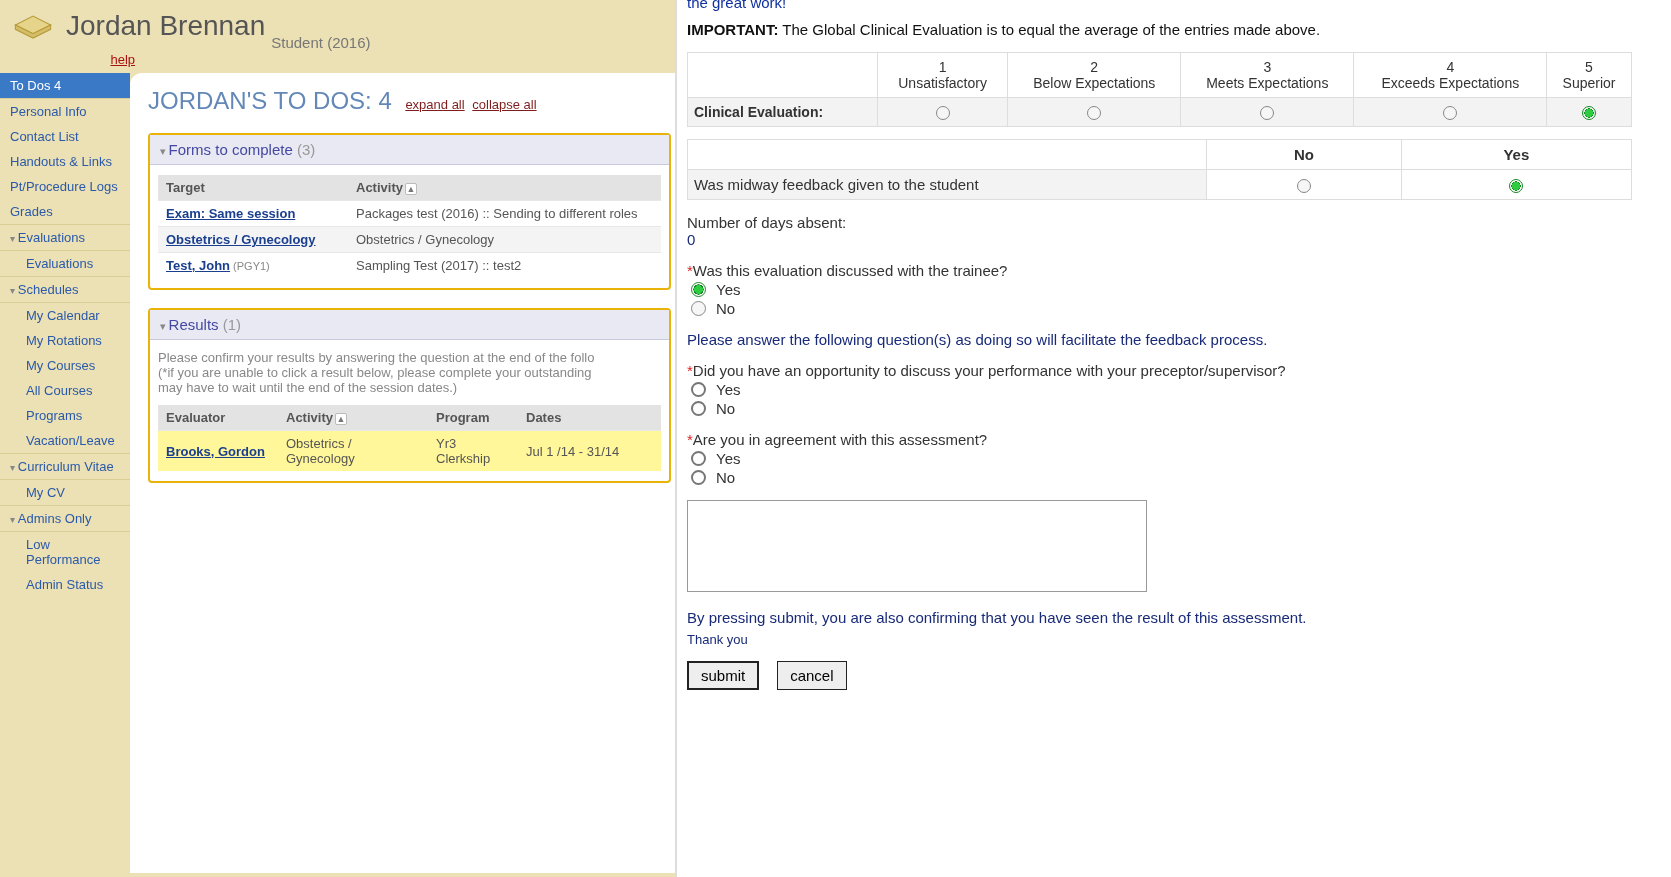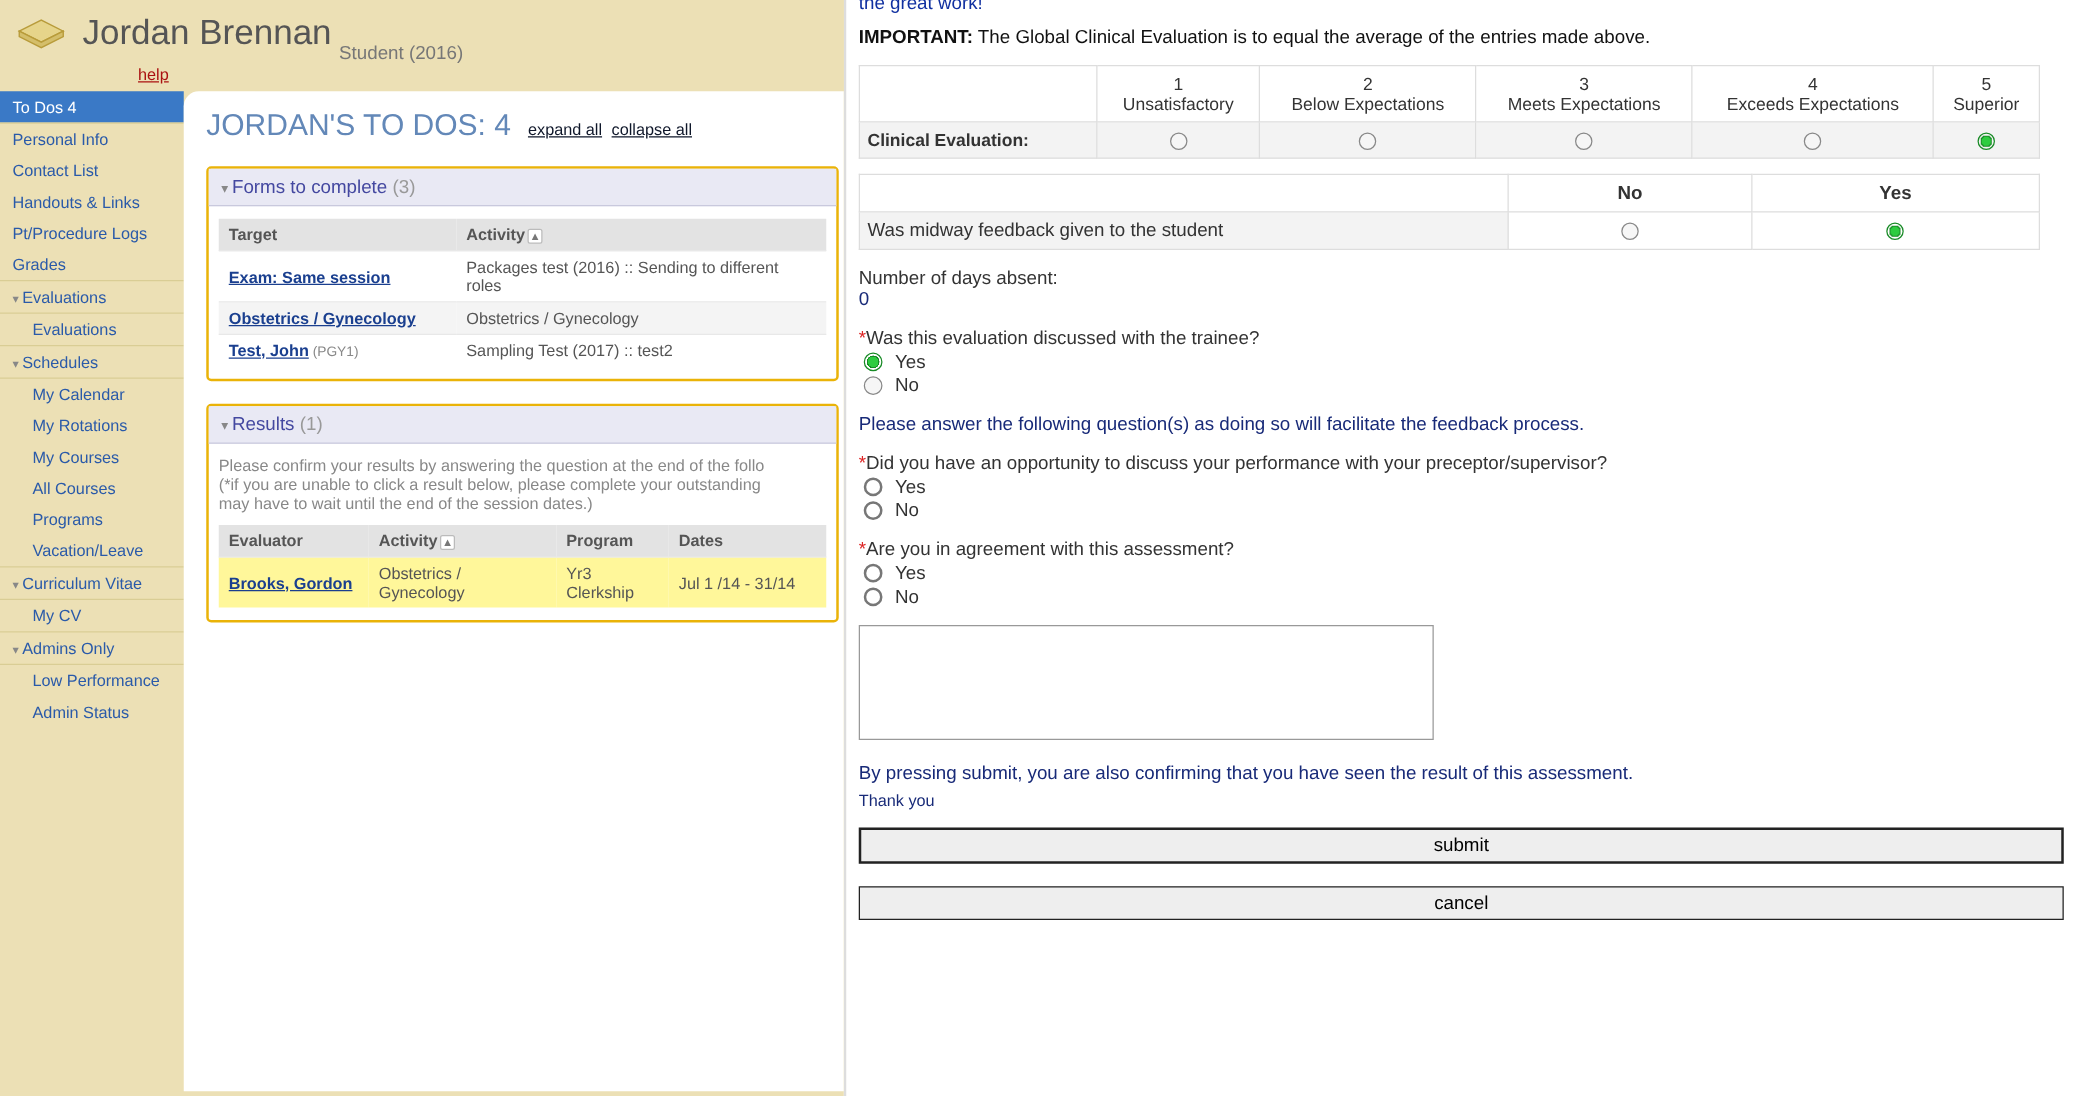--- a/index.html
+++ b/index.html
@@ -10,31 +10,31 @@
   .left-inner { background:#ece0b5; padding:0 0 0 0; }
   .header { display:flex; align-items:center; padding:8px 0 8px 8px; }
   .logo { width:50px; height:36px; margin-right:8px; display:flex; align-items:center; justify-content:center;}
   .logo svg { width:44px; height:34px; }
   .name { font-size:28px; color:#555; font-weight:400; }
   .role { font-size:15px; color:#777; margin-left:6px; position:relative; top:16px;}
   .helprow { text-align:right; padding:0 10px 6px 0; }
   .helprow a { color:#a11; text-decoration:underline; font-size:13px; padding-right:530px;}
   .cols { display:flex; }
   
-  .sidebar { width:147px; background:#ece0b5; }
+  .sidebar { width:130px; background:#ece0b5; }
   .sidebar .item { padding:5px 10px; font-size:13px; color:#2a5aa9; cursor:pointer; }
   .sidebar .item.active { background:#3a79c6; color:#fff; }
   .sidebar .item.sub { padding-left:26px; }
   .sidebar .item.head::before { content:"▾ "; font-size:10px; color:#888; }
   .sidebar .sep { border-top:1px solid #d9cd95; margin:0 0; }
   
   .mainleft { flex:1; background:#fff; border-radius:12px 0 0 0; padding:14px 0 0 18px; min-height:800px;}
   .todos-title { font-size:24px; color:#6388b8; font-weight:400; display:inline-block;}
   .todos-links { font-size:13px; margin-left:8px;}
-  .todos-links a { color:#0f172a; text-decoration:underline; margin:0 2px; cursor:pointer;}
+  .todos-links a { color:#7f1d1d; text-decoration:underline; margin:0 2px; cursor:pointer;}
   .panel { border:2px solid #eab308; border-radius:4px; margin:18px 4px 18px 0;}
   .panel-head { background:#e9e9f4; padding:6px 10px; color:#4448a0; font-size:15px; border-bottom:1px solid #c9c9dd;}
   .panel-head::before { content:"▾ "; font-size:11px; color:#888;}
   .panel-head .count { color:#999; }
   .panel-body { padding:10px 8px; }
   .hint { color:#888; font-size:13px; margin-bottom:10px;}
   table.grid { width:100%; border-collapse:collapse; font-size:13px;}
   table.grid th { background:#e3e3e3; text-align:left; padding:5px 8px; font-weight:bold; color:#555; }
   table.grid td { padding:5px 8px; border-top:1px solid #e8e8e8; color:#555;}
   table.grid tr.alt td { background:#f4f4f4; }
@@ -55,21 +55,21 @@
   .radio { display:inline-block; width:14px; height:14px; border:1px solid #888; border-radius:50%; background:#f6f6f6; vertical-align:middle;}
   .radio.sel { background: radial-gradient(circle, #2ecc40 0 45%, #178a25 46% 55%, transparent 56%); border-color:#178a25;}
   .radio.big { width:15px; height:15px; }
   .qblock { margin:14px 0 6px 0; font-size:15px;}
   .navy { color:#182a78; }
   .req::before { content:"*"; color:#d22; }
   .optline { display:flex; align-items:center; gap:10px; margin:2px 0 2px 4px; font-size:15px;}
   .ring { display:inline-block; width:15px; height:15px; border:2px solid #777; border-radius:50%; }
   textarea.comments { width:460px; height:92px; border:1px solid #999; font-family:inherit; font-size:13px; padding:4px; resize:none;}
   .btn { font-family:inherit; font-size:15px; padding:4px 12px; background:#eee; border:1px solid #222; cursor:pointer;}
-  .btnrow { margin-top:14px; display:flex; gap:18px;flex-direction:column;}
+  .btnrow { margin-top:14px; display:flex; gap:18px;}
   table.yesno { width:98%; border-collapse:collapse; font-size:15px; margin-top:12px;}
   table.yesno th, table.yesno td { border:1px solid #ddd; padding:6px; text-align:center;}
   table.yesno td.rowlbl { text-align:left; background:#f3f3f3;}
 </style>
 </head>
 <body>
 
 <div class="layout">
 
   <div class="left">

